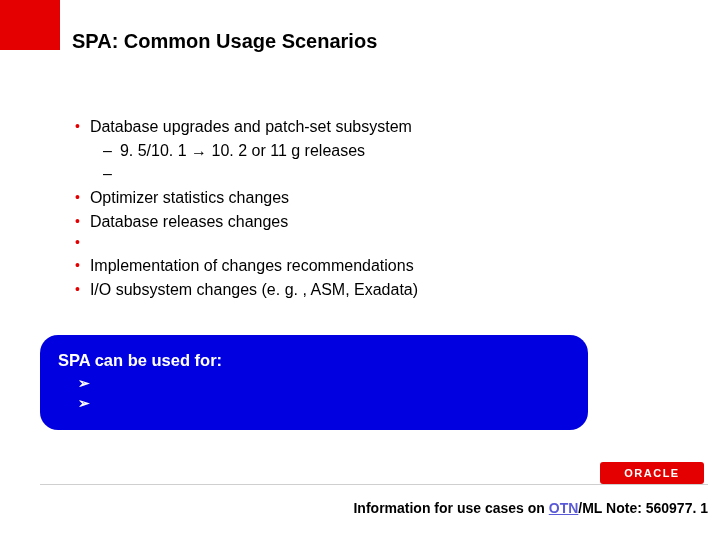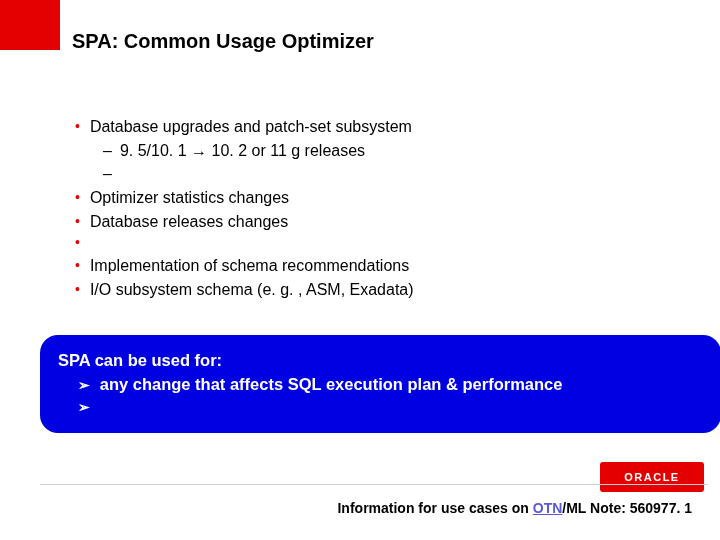--- a/index.html
+++ b/index.html
@@ -53,21 +53,21 @@
     padding-left: 28px;
   }
   .bl2 .dash {
     color: #000;
     margin-right: 8px;
   }
   .callout {
     position: absolute;
     top: 335px;
     left: 40px;
-    width: 681px;
+    width: 548px;
     background: #0000e0;
     border-radius: 18px;
     color: #fff;
     font-weight: bold;
     font-size: 16.5px;
     padding: 14px 18px 16px 18px;
     line-height: 1.45;
   }
   .ci {
     display: flex;
@@ -84,51 +84,51 @@
     left: 40px;
     right: 12px;
     height: 1px;
     background: #cfcfcf;
   }
   .logo {
     position: absolute;
     top: 462px;
     right: 16px;
     width: 104px;
-    height: 30px;
+    height: 22px;
     background: #e40000;
     border-radius: 3px;
     display: flex;
     align-items: center;
     justify-content: center;
     color: #fff;
     font-family: Arial, sans-serif;
     font-weight: bold;
     font-size: 11px;
     letter-spacing: 1.5px;
   }
   .footer {
     position: absolute;
     top: 500px;
-    right: 28px;
+    right: 12px;
     font-size: 14px;
     font-weight: bold;
     color: #000;
   }
   .footer .link {
     color: #5a5ad6;
     text-decoration: underline;
   }
 </style>
 </head>
 <body>
 
 <div class="red-block"></div>
 
-<div class="title">SPA: Common Usage Optimizer</div>
+<div class="title">SPA: Common Usage Scenarios</div>
 
 <div class="bullets">
   <div class="bl1">
     <span class="dot">•</span>
     <span>Database upgrades and patch-set subsystem</span>
   </div>
   <div class="bl2">
     <span class="dash">–</span>
     <span>9. 5/10. 1 → 10. 2 or 11 g releases</span>
   </div>
@@ -141,33 +141,32 @@
   </div>
   <div class="bl1">
     <span class="dot">•</span>
     <span>Database releases changes</span>
   </div>
   <div class="bl1">
     <span class="dot">•</span>
   </div>
   <div class="bl1">
     <span class="dot">•</span>
-    <span>Implementation of schema recommendations</span>
+    <span>Implementation of changes recommendations</span>
   </div>
   <div class="bl1">
     <span class="dot">•</span>
-    <span>I/O subsystem schema (e. g. , ASM, Exadata)</span>
+    <span>I/O subsystem changes (e. g. , ASM, Exadata)</span>
   </div>
 </div>
 
 <div class="callout">
   <div>SPA can be used for:</div>
   <div class="ci">
     <span class="chev">➢</span>
-    <span>any change that affects SQL execution plan &amp; performance</span>
   </div>
   <div class="ci">
     <span class="chev">➢</span>
   </div>
 </div>
 
 <div class="logo">
   <span>ORACLE</span>
 </div>
 

